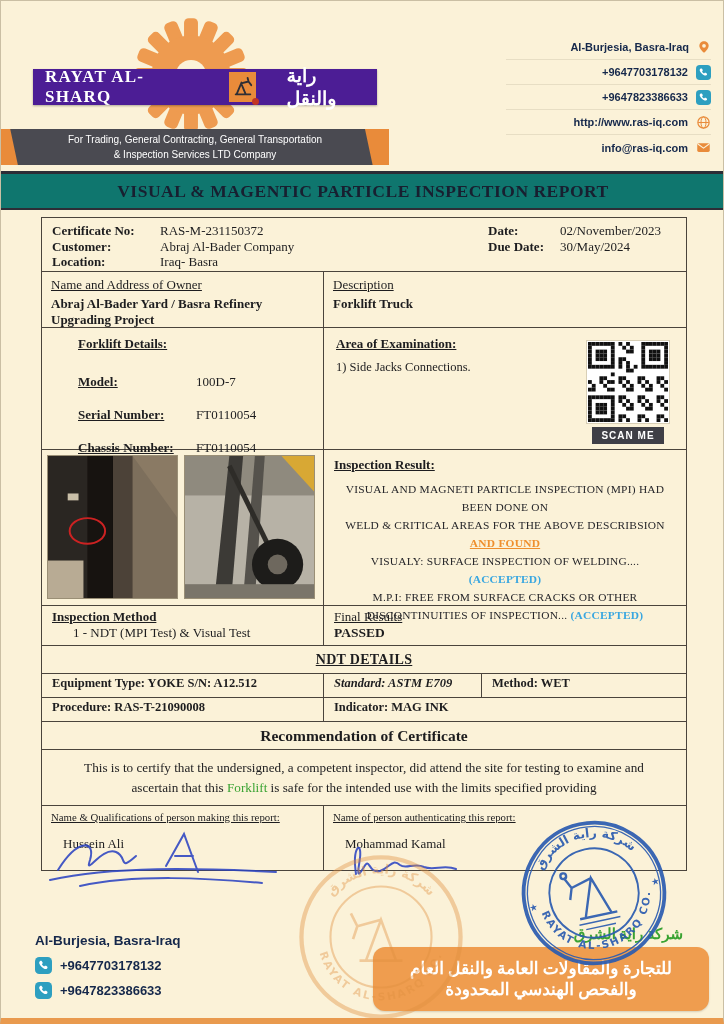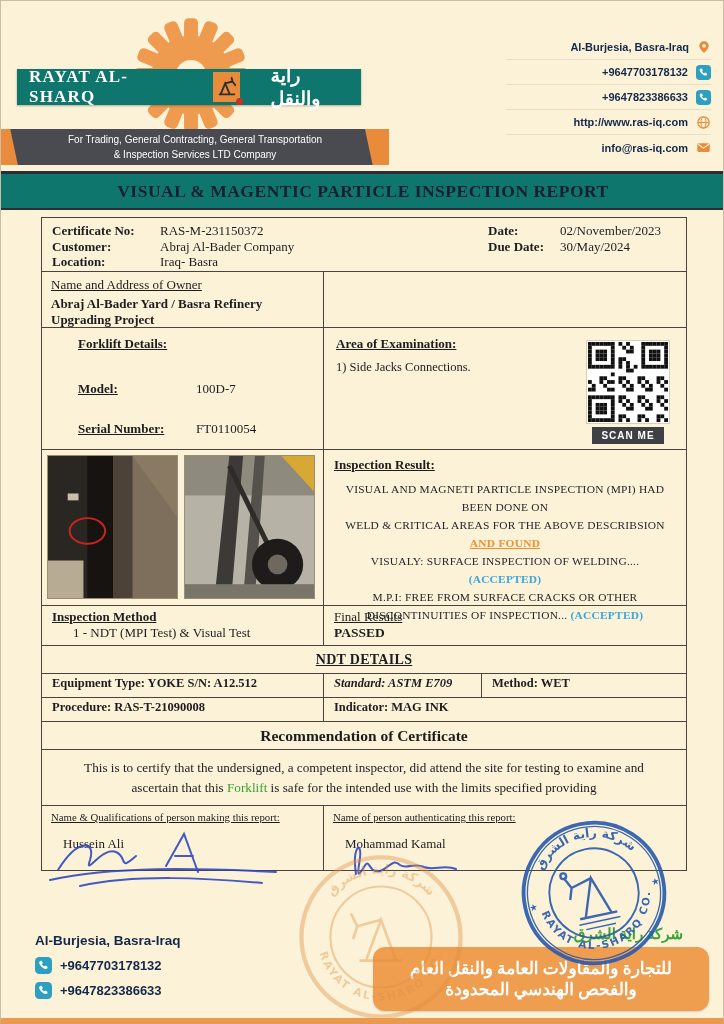--- a/index.html
+++ b/index.html
@@ -7,22 +7,22 @@
   .page {
     position:relative; width:724px; height:1024px; margin:0 auto;
     background:#fbf2d8; overflow:hidden; color:#1d1d1f;
     border:1px solid #cabfa4; border-bottom:6px solid #e99a4e;
   }
 
   
   .logo { position:absolute; left:16px; top:30px; width:344px; height:106px; }
   .gear { position:absolute; left:116px; top:-14px; z-index:1; }
   .brand-band {
-    position:absolute; left:0; top:38px; width:344px; height:36px; z-index:2;
-    background:#0f766e; display:flex; align-items:center; justify-content:space-between;
+    position:absolute; left:16px; top:38px; width:344px; height:36px; z-index:2;
+    background:#4c1d95; display:flex; align-items:center; justify-content:space-between;
     padding:0 12px; box-shadow:0 1px 2px rgba(0,0,0,.3);gap:30px;
   }
   .brand-en { color:#fff; font-weight:bold; font-size:17px; letter-spacing:1.2px; }
   .pump-box { position:relative; width:30px; height:30px; background:#e98b3a; display:flex; align-items:center; justify-content:center; }
   .pump-dot { position:absolute; right:-3px; bottom:-3px; width:7px; height:7px; border-radius:50%; background:#c23424; }
   .brand-ar { color:#fff; font-weight:bold; font-size:19px; }
 
   .tagline-bar {
     position:absolute; left:0; top:128px; width:388px; height:36px; z-index:2;
     background:linear-gradient(78deg, #e98b3a 0 16px, #4a4a51 17px calc(100% - 24px), #e98b3a calc(100% - 23px));
@@ -59,21 +59,21 @@
   .info-left .lab { display:inline-block; width:108px; font-weight:bold; }
   .info-right { width:188px; line-height:15.5px; }
   .info-right .lab { display:inline-block; width:72px; font-weight:bold; }
 
   .r-owner { height:56px; }
   .r-owner .cl, .r-owner .cr { padding:5px 9px; }
   .owner-val { font-weight:bold; margin-top:3px; line-height:16px; }
 
   .r-details { height:122px; }
   .det-wrap { padding:8px 6px 0 36px; }
-  .det-row { margin-top:22px; line-height:18px; }
+  .det-row { margin-top:15px; line-height:18px; }
   .det-row .lab { display:inline-block; width:118px; font-weight:bold; text-decoration:underline; }
   .exam-wrap { padding:8px 12px; }
   .exam-item { margin-top:8px; font-size:12.5px; }
   .qr-block { position:absolute; right:16px; top:12px; width:84px; text-align:center; }
   .qr-box { width:84px; height:84px; background:#fff; padding:1px; border:1px solid #d8cfb6; }
   .scan-label { margin:3px auto 0; width:72px; background:#3f3f46; color:#fff; font-family:"Liberation Sans",sans-serif; font-size:10px; font-weight:bold; letter-spacing:1px; padding:3px 0; }
 
   .r-photos { height:156px; }
   .photo-wrap { display:flex; gap:6px; padding:5px; }
   .photo { border:1px solid #9a8f76; }
@@ -219,20 +219,24 @@
       </div>
     </div>
 
     <div class="row r-owner">
       <div class="cl">
         <span class="u">Name and Address of Owner</span>
         <div class="owner-val">
           <div>Abraj Al-Bader Yard / Basra Refinery</div>
           <div>Upgrading Project</div>
         </div>
+      </div>
+      <div class="cr" style="padding:5px 9px;">
+        <span class="u">Description</span>
+        <div class="owner-val">Forklift Truck</div>
       </div>
     </div>
 
     <div class="row r-details">
       <div class="cl">
         <div class="det-wrap">
           <span class="u" style="font-weight:bold;">Forklift Details:</span>
           <div style="height:6px;"></div>
           <div class="det-row"><span class="lab">Model:</span><span>100D-7</span></div>
           <div class="det-row"><span class="lab">Serial Number:</span><span>FT0110054</span></div>

